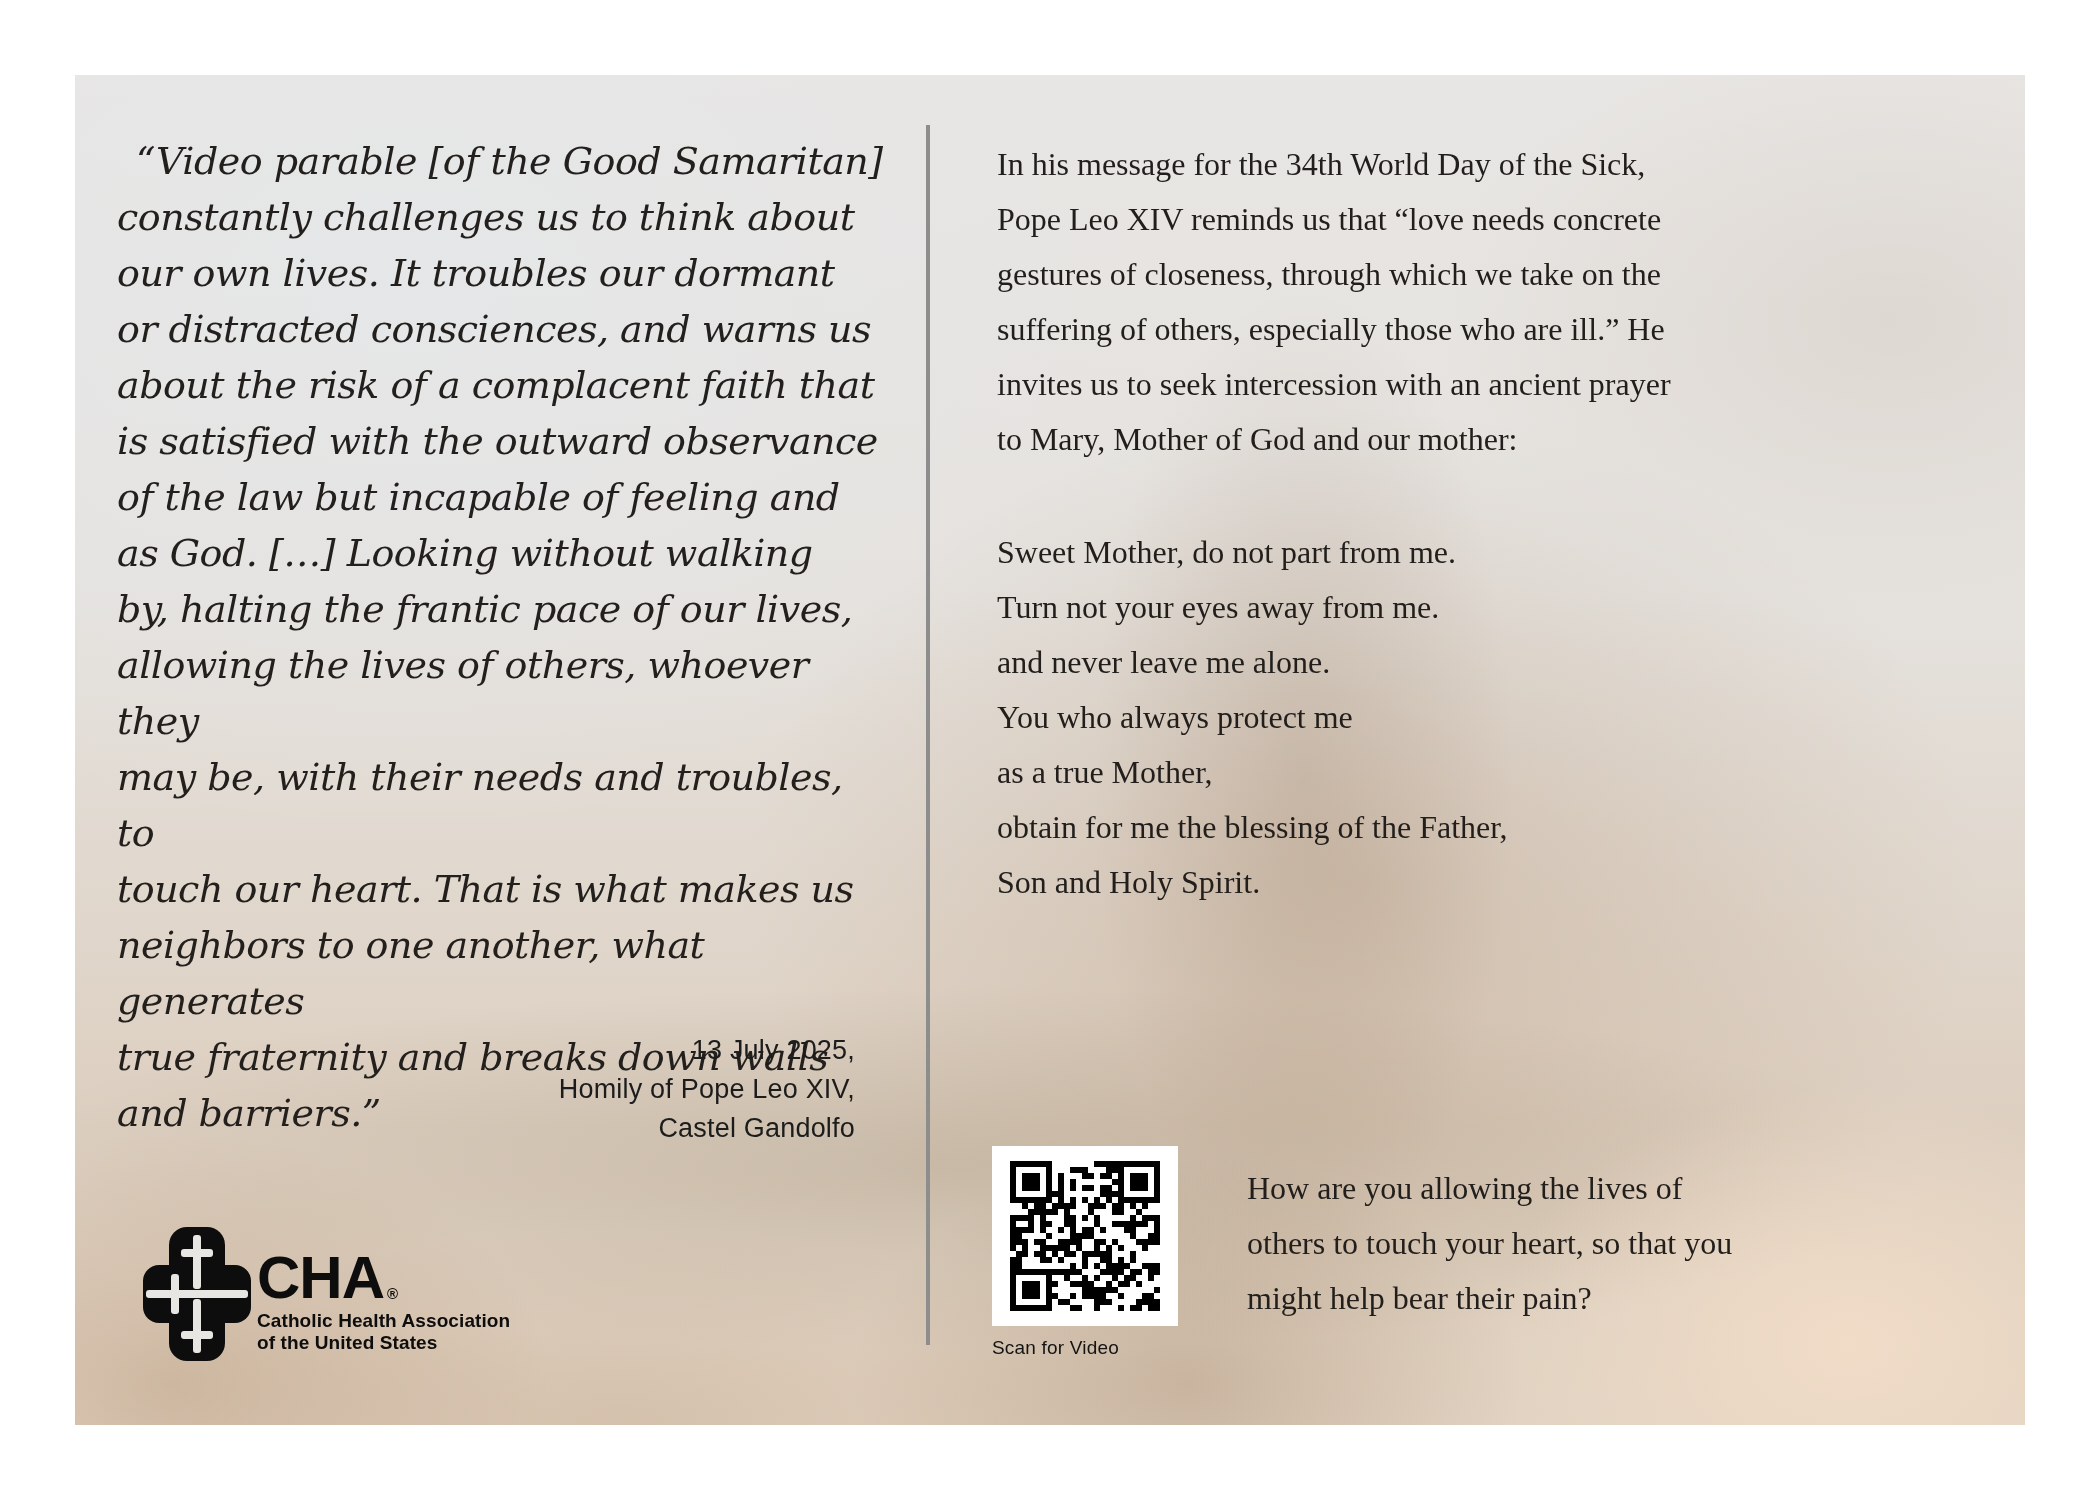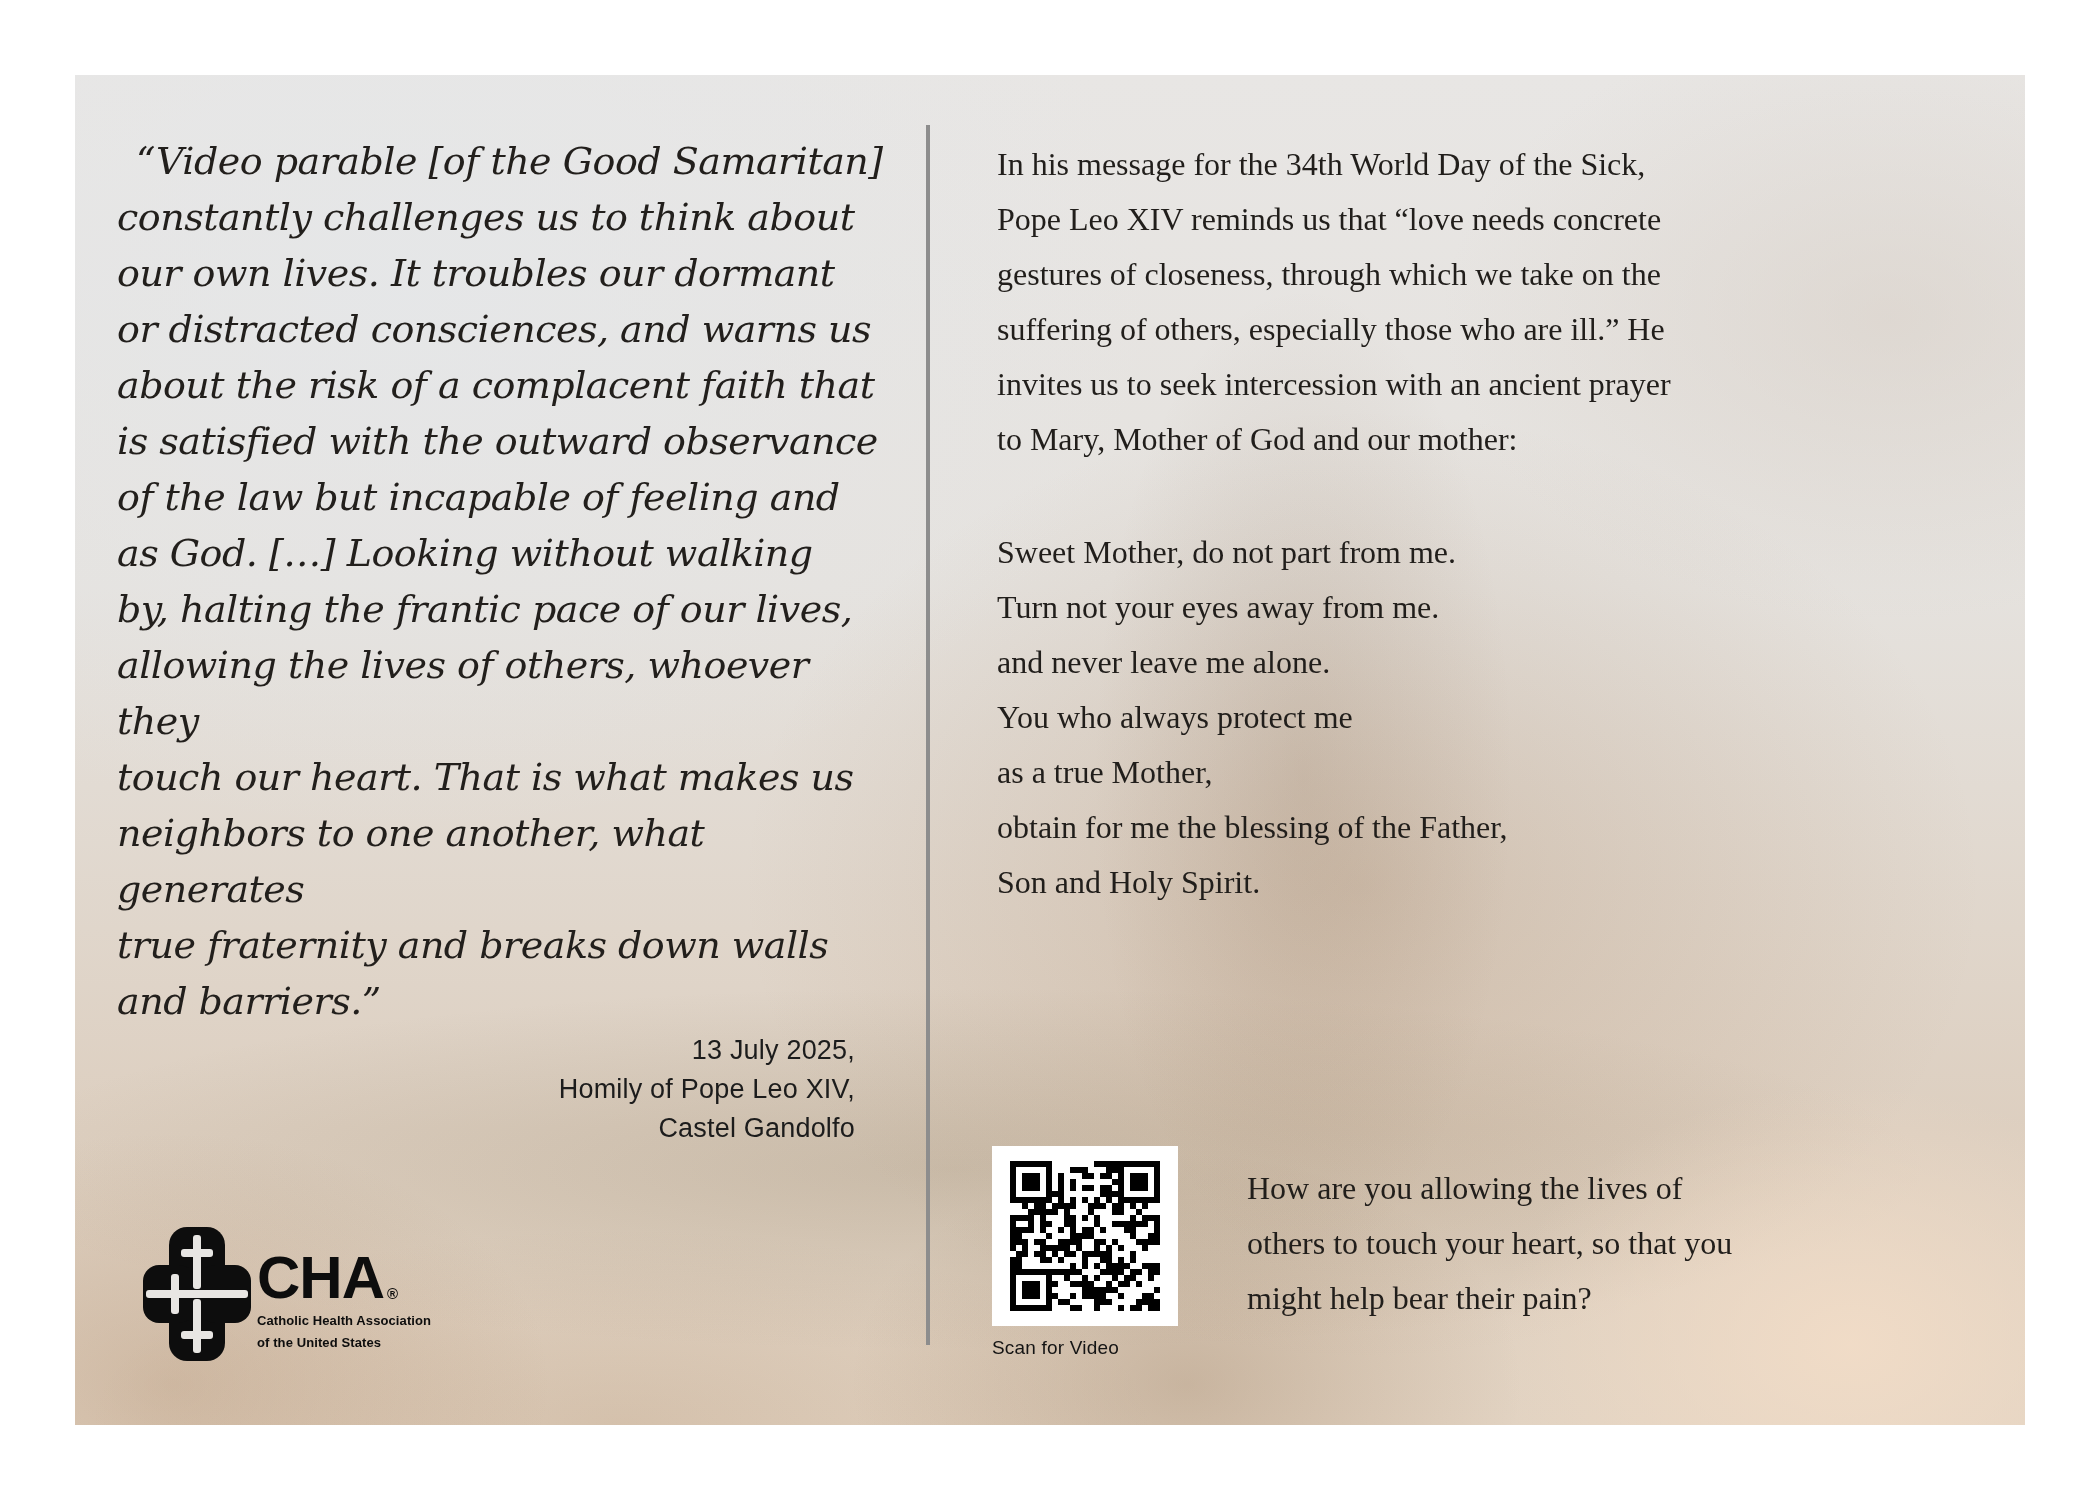--- a/index.html
+++ b/index.html
@@ -41,21 +41,21 @@
   }
 
   .logo {
     position:absolute; left:68px; top:1152px; display:flex; align-items:flex-start;
   }
   .logo-cross { width:108px; height:134px; flex:0 0 auto; }
   .logo-text  { margin-left:6px; margin-top:25px; color:#0d0d0d; }
   .logo-acronym { font-size:60px; font-weight:800; letter-spacing:-1px; line-height:52px;
                   color:#0d0d0d; display:flex; align-items:flex-end; }
   .logo-reg { font-size:15px; font-weight:700; margin-left:3px; line-height:20px; }
-  .logo-org { font-size:13px; line-height:22px; font-weight:700; margin-top:6px; letter-spacing:0.1px; }
+  .logo-org { font-size:19px; line-height:22px; font-weight:700; margin-top:6px; letter-spacing:0.1px; }
 
   
   .serif-block {
     position:absolute; font-family:"Liberation Serif","DejaVu Serif",serif;
     font-size:32px; line-height:55px; color:#211e1b;
   }
   .intro  { left:922px; top:62px;  width:1010px; }
   .prayer { left:922px; top:450px; width:1010px; }
 
   .qr-section { position:absolute; left:917px; top:1071px; width:300px; }
@@ -76,20 +76,21 @@
       <div class="tline">“Video parable [of the Good Samaritan]</div>
       <div class="tline">constantly challenges us to think about</div>
       <div class="tline">our own lives. It troubles our dormant</div>
       <div class="tline">or distracted consciences, and warns us</div>
       <div class="tline">about the risk of a complacent faith that</div>
       <div class="tline">is satisfied with the outward observance</div>
       <div class="tline">of the law but incapable of feeling and</div>
       <div class="tline">as God. […] Looking without walking</div>
       <div class="tline">by, halting the frantic pace of our lives,</div>
       <div class="tline">allowing the lives of others, whoever they</div>
+      <div class="tline">may be, with their needs and troubles, to</div>
       <div class="tline">touch our heart. That is what makes us</div>
       <div class="tline">neighbors to one another, what generates</div>
       <div class="tline">true fraternity and breaks down walls</div>
       <div class="tline">and barriers.”</div>
     </div>
 
   <div class="attribution">
       <div class="tline">13 July 2025,</div>
       <div class="tline">Homily of Pope Leo XIV,</div>
       <div class="tline">Castel Gandolfo</div>

